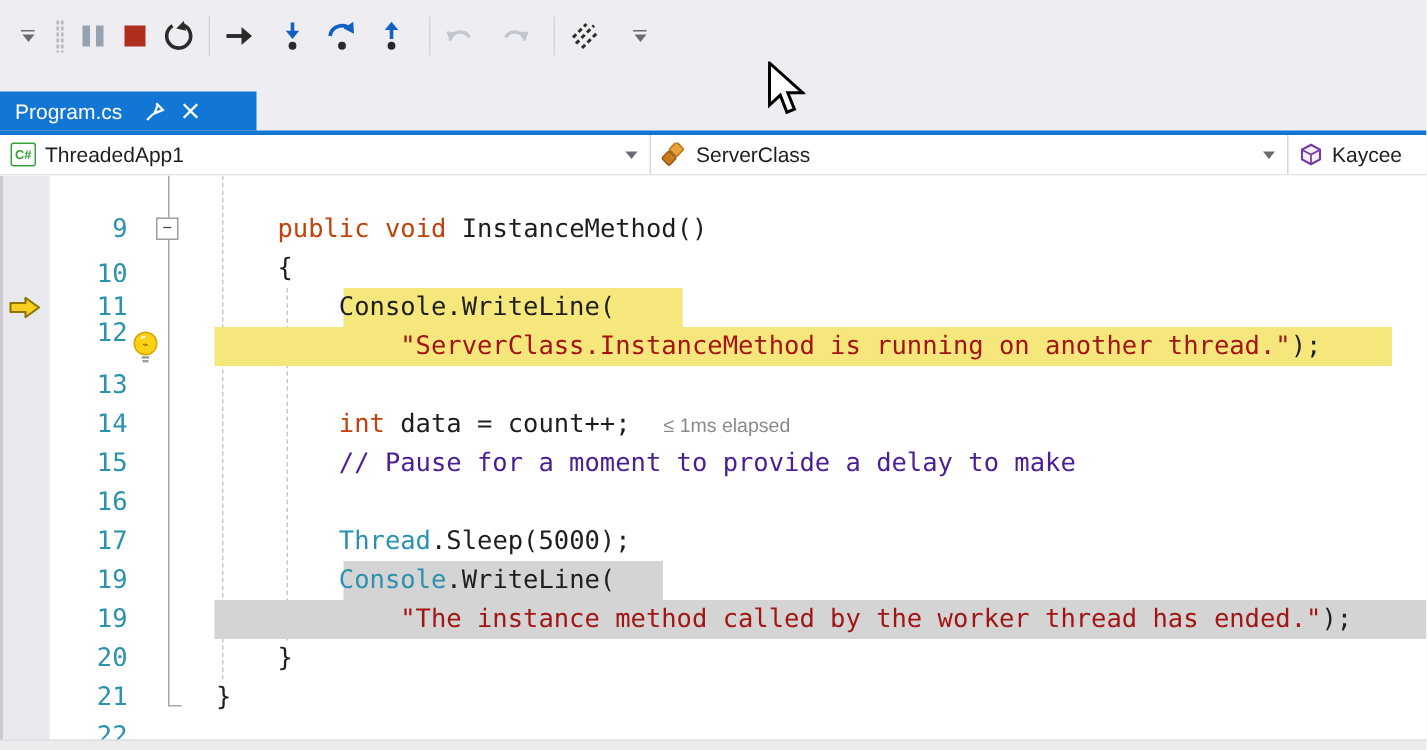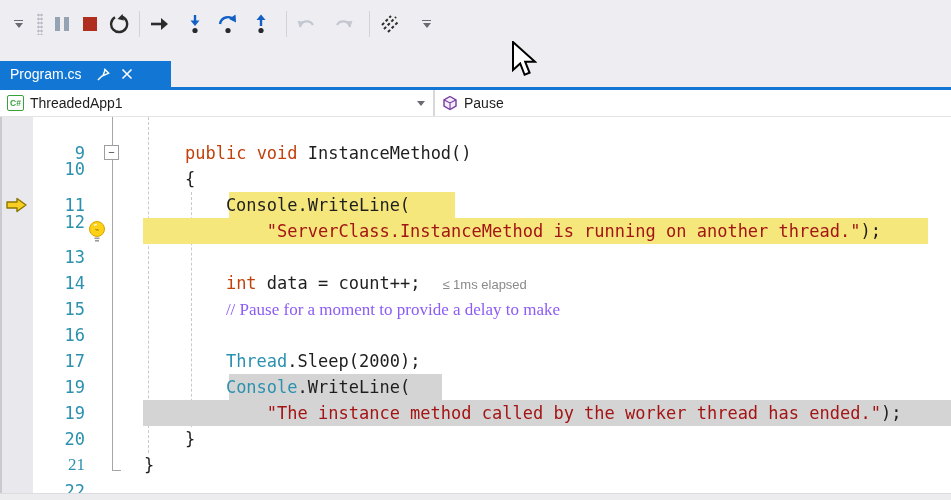--- a/index.html
+++ b/index.html
@@ -51,21 +51,21 @@
               border:1px solid #9C9CA3; color:#3B3B3B; font-size:11px; line-height:12px; text-align:center; }
   .guide { position:absolute; width:0; border-left:1px dashed #C9C9C9; }
   .hl { position:absolute; height:26px; }
   .row-num { position:absolute; left:35px; width:50px; height:26px; text-align:right;
              font-family:"DejaVu Sans Mono",monospace; font-size:17px; line-height:26px; color:#2B91AF; }
   .row-code { position:absolute; left:144px; height:26px; white-space:pre;
               font-family:"DejaVu Sans Mono",monospace; font-size:17px; line-height:26px; color:#1E1E1E; }
   .s-kw   { color:#c2410c; }
   .s-type { color:#2B91AF; }
   .s-str  { color:#A31515; }
-  .s-com  { color:#8b5cf6;font-family:Liberation Serif, serif; }
+  .s-com  { color:#4c1d95; }
   .s-plain{ color:#1E1E1E; }
   .s-perftip { font-family:"Liberation Sans",sans-serif; font-size:13px; color:#8A8A8A; margin-left:22px; }
   .codelens { position:absolute; left:187px; top:3px; height:20px; line-height:20px;
               font-size:12.5px; color:#757575; }
   .bottom-strip { position:absolute; left:0; top:376px; width:951px; height:7px; background:#ECECEF; border-top:1px solid #DDDDE1; }
 
   .cursor-svg { position:absolute; left:511px; top:41px; z-index:50; }
 </style>
 </head>
 <body>
@@ -189,29 +189,39 @@
 
 <div class="navbar">
   <div class="combo combo1">
     <span class="ic">
         <span class="csharp-badge">C#</span>
       </span>
     <span>ThreadedApp1</span>
     <span class="dd caret-down" style="border-top-color:#6A6A75;"></span>
   </div>
   <div class="nav-sep"></div>
+  <div class="combo combo2">
+    <span class="ic">
+      <svg width="17" height="16" viewBox="0 0 17 16">
+        <rect x="6.5" y="1" width="7" height="7" rx="1" transform="rotate(45 10 4.5)" fill="#E8A33D" stroke="#B5761B" stroke-width="1"></rect>
+        <rect x="1.5" y="7" width="7" height="7" rx="1" transform="rotate(45 5 10.5)" fill="#C87B1E" stroke="#9A5D12" stroke-width="1"></rect>
+      </svg>
+    </span>
+    <span>ServerClass</span>
+    <span class="dd caret-down" style="border-top-color:#6A6A75;"></span>
+  </div>
   <div class="nav-sep"></div>
   <div class="combo combo3">
     <span class="ic">
       <svg width="16" height="16" viewBox="0 0 16 16">
         <path d="M8,1.5 L14,4.8 V11.2 L8,14.5 L2,11.2 V4.8 Z" fill="#F4EDFA" stroke="#77399F" stroke-width="1.4"></path>
         <path d="M2.2,5 L8,8 L13.8,5 M8,8 V14" fill="none" stroke="#77399F" stroke-width="1.1"></path>
       </svg>
     </span>
-    <span>Pause</span>
+    <span>Kaycee</span>
   </div>
 </div>
 
 <div class="editor">
   <div class="ind-margin"></div>
 
   <div class="guide" style="left:148px; top:0; height:336px;"></div>
   <div class="guide" style="left:191px; top:75px; height:235px;"></div>
 
   <div id="hl-layer">
@@ -222,43 +232,43 @@
     </div>
 
   <div class="fold-vline"></div>
   <div class="fold-tick"></div>
   <div class="fold-box">−</div>
 
 
   <div id="row-layer">
       <div class="row-num" style="top: 23px;">9</div>
       <div class="row-code" style="top: 23px;"><span class="s-plain">    </span><span class="s-kw">public</span><span class="s-plain"> </span><span class="s-kw">void</span><span class="s-plain"> InstanceMethod()</span></div>
-      <div class="row-num" style="top: 39px; text-align: right;">10</div>
+      <div class="row-num" style="top: 53px; text-align: right;">10</div>
       <div class="row-code" style="top: 49px;"><span class="s-plain">    {</span></div>
       <div class="row-num" style="top: 75px;">11</div>
       <div class="row-code" style="top: 75px;"><span class="s-plain">        Console.WriteLine(</span></div>
       <div class="row-num" style="top: 92px;">12</div>
       <div class="row-code" style="top: 101px;"><span class="s-plain">            </span><span class="s-str">"ServerClass.InstanceMethod is running on another thread."</span><span class="s-plain">);</span></div>
       <div class="row-num" style="top: 127px;">13</div>
       <div class="row-code" style="top: 127px;"></div>
       <div class="row-num" style="top: 153px;">14</div>
       <div class="row-code" style="top: 153px;"><span class="s-plain">        </span><span class="s-kw">int</span><span class="s-plain"> data = count++;</span><span class="s-perftip">≤ 1ms elapsed</span></div>
       <div class="row-num" style="top: 179px;">15</div>
       <div class="row-code" style="top: 179px;"><span class="s-plain">        </span><span class="s-com">// Pause for a moment to provide a delay to make</span></div>
       <div class="row-num" style="top: 205px;">16</div>
       <div class="row-code" style="top: 205px;"><span class="s-plain">        </span></div>
       <div class="row-num" style="top: 231px;">17</div>
-      <div class="row-code" style="top: 231px;"><span class="s-plain">        </span><span class="s-type">Thread</span><span class="s-plain">.Sleep(2000);</span></div>
+      <div class="row-code" style="top: 231px;"><span class="s-plain">        </span><span class="s-type">Thread</span><span class="s-plain">.Sleep(5000);</span></div>
       <div class="row-num" style="top: 257px;">19</div>
       <div class="row-code" style="top: 257px;"><span class="s-plain">        </span><span class="s-type">Console</span><span class="s-plain">.WriteLine(</span></div>
       <div class="row-num" style="top: 283px;">19</div>
       <div class="row-code" style="top: 283px;"><span class="s-plain">            </span><span class="s-str">"The instance method called by the worker thread has ended."</span><span class="s-plain">);</span></div>
       <div class="row-num" style="top: 309px;">20</div>
       <div class="row-code" style="top: 309px;"><span class="s-plain">    }</span></div>
-      <div class="row-num" style="top: 335px; font-family: Liberation Serif, serif;">21</div>
+      <div class="row-num" style="top: 335px;">21</div>
       <div class="row-code" style="top: 335px;"><span class="s-plain">}</span></div>
       <div class="row-num" style="top: 361px;">22</div>
       <div class="row-code" style="top: 361px;"></div>
     </div>
 
   <svg style="position:absolute;left:6px;top:80px;" width="22" height="16" viewBox="0 0 22 16">
     <path d="M1,5 H11 V1.5 L20,8 L11,14.5 V11 H1 Z" fill="#F7CE21" stroke="#8A7600" stroke-width="1.4" stroke-linejoin="round"></path>
   </svg>
 
   <svg style="position:absolute;left:86px;top:103px;" width="22" height="23" viewBox="0 0 22 23">

